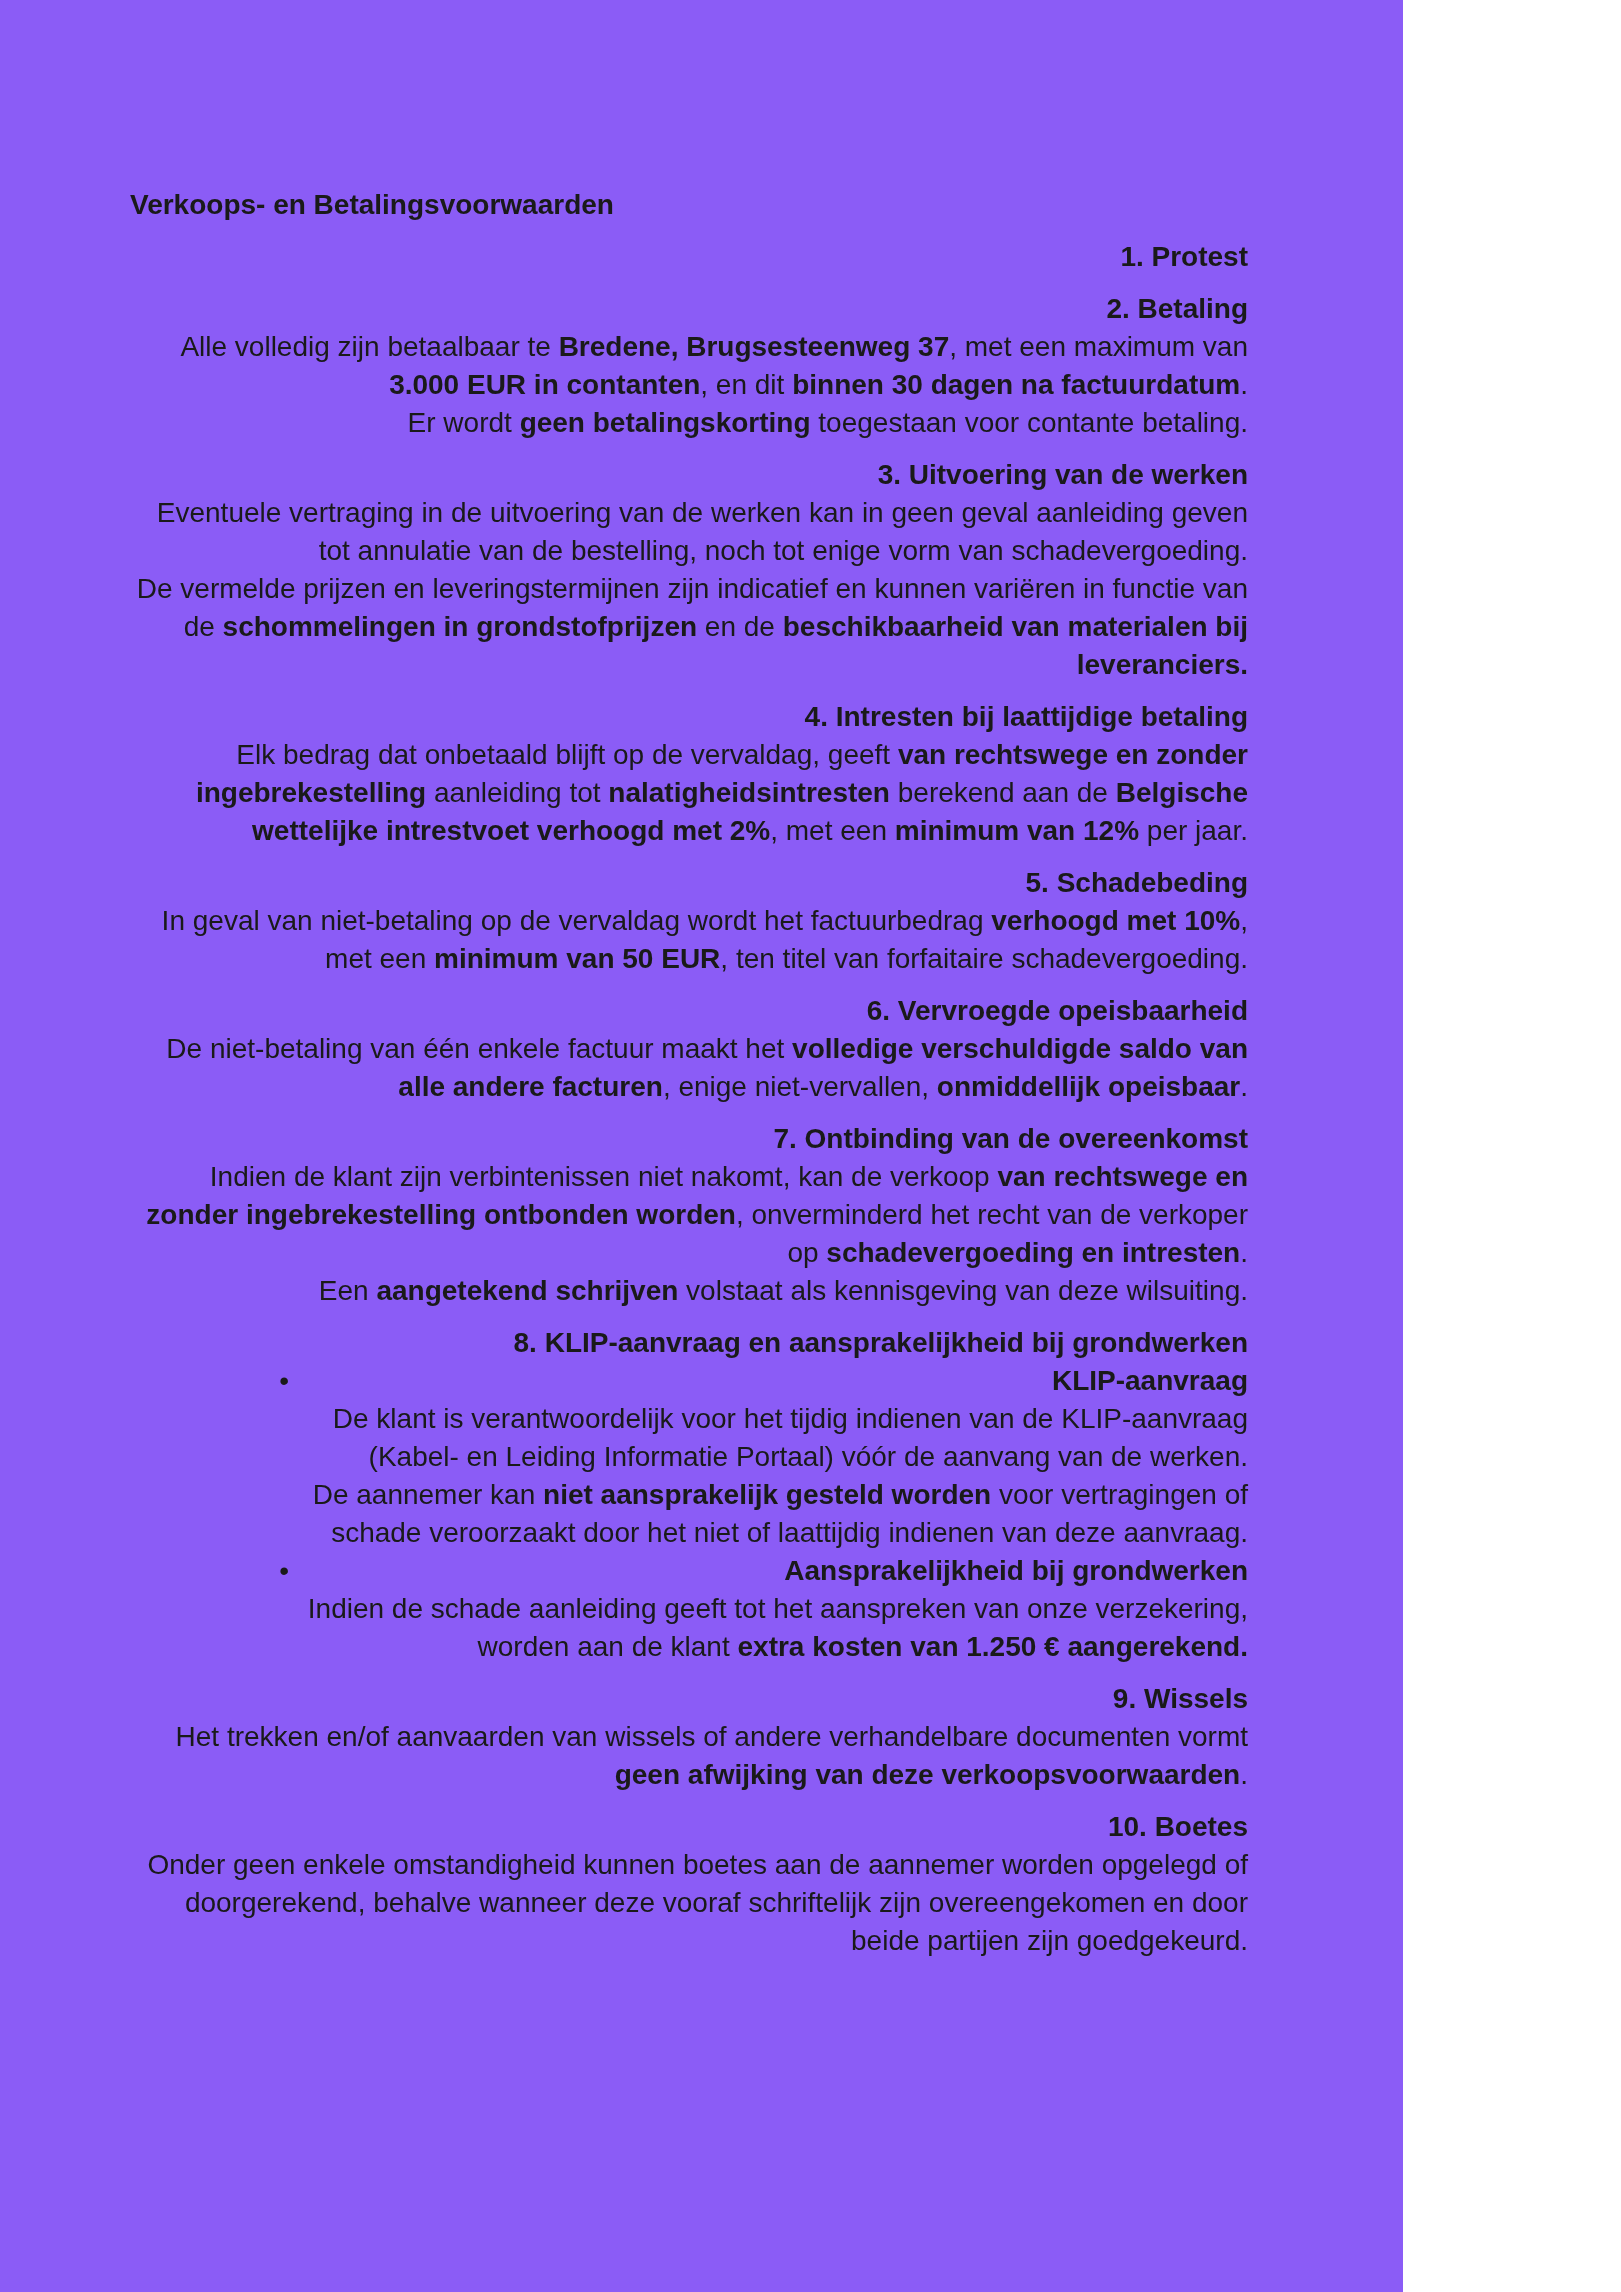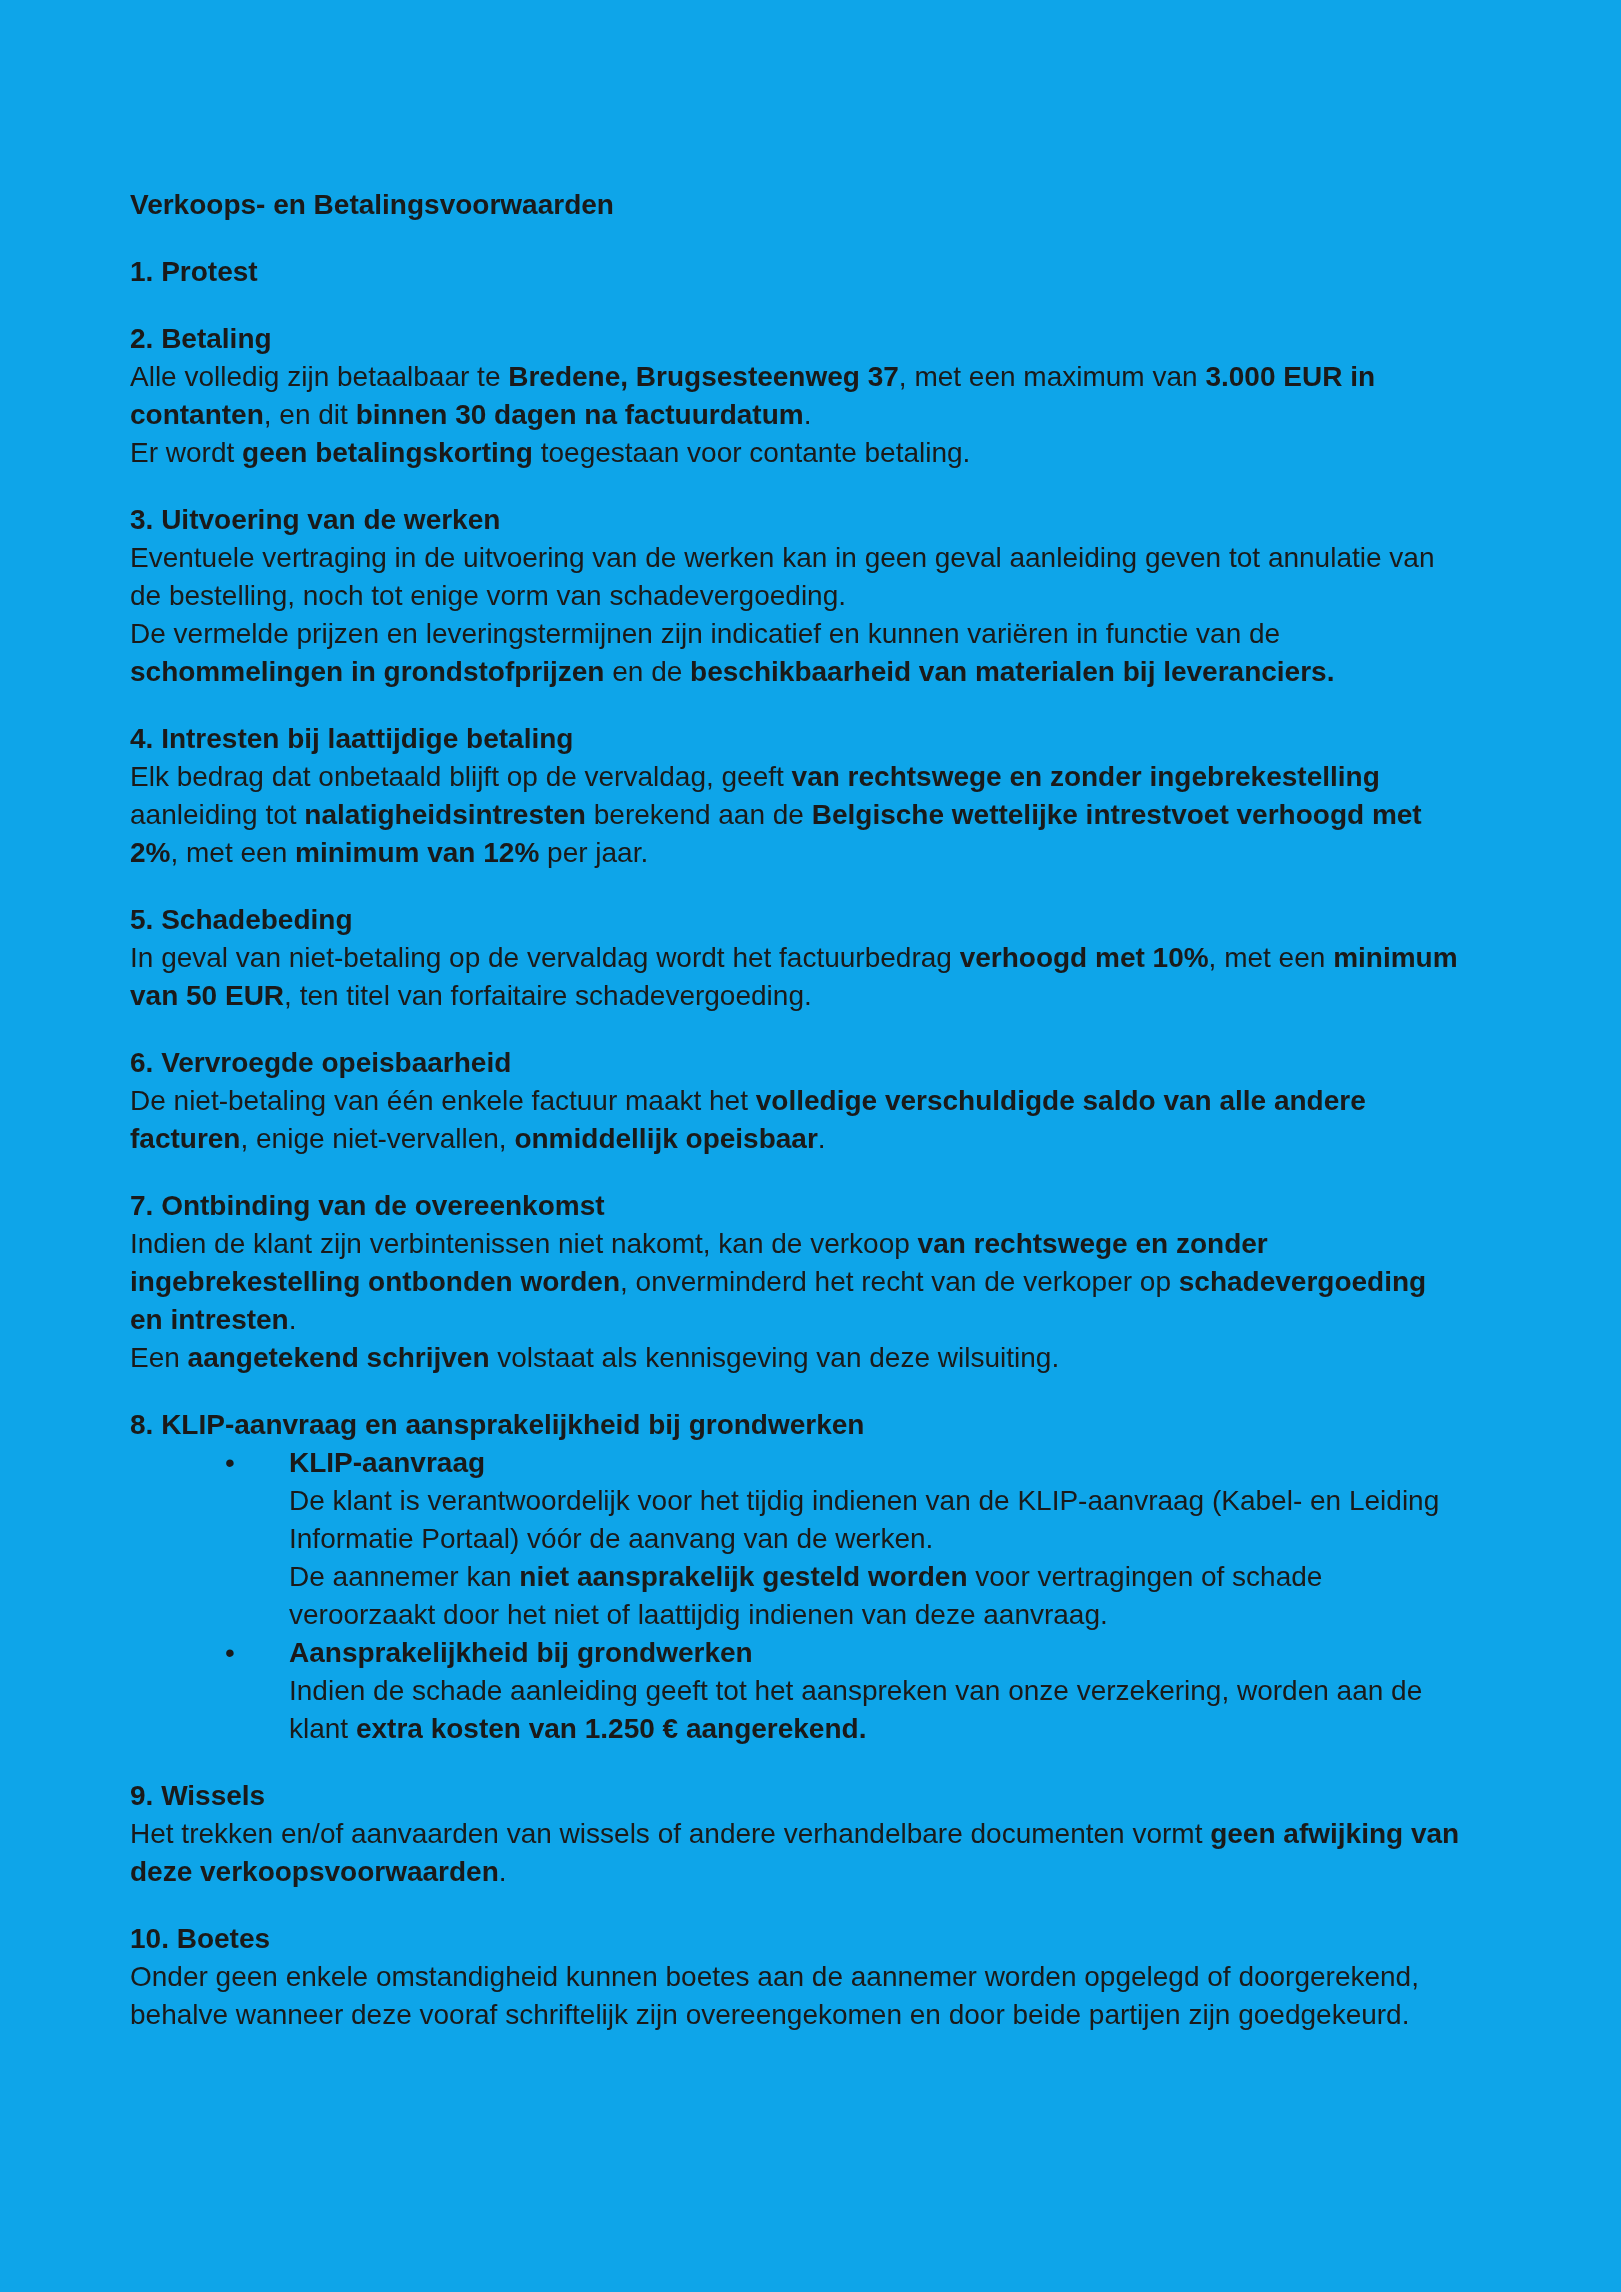--- a/index.html
+++ b/index.html
@@ -5,31 +5,31 @@
   * { margin: 0; padding: 0; box-sizing: border-box; }
   html, body { background: #ffffff; }
   body {
     width: 1621px;
     height: 2293px;
     overflow: hidden;
     font-family: "Liberation Sans", sans-serif;
     color: #1a1a1a;
   }
   .page {
-    width: 1621px;
+    width: 1403px;
     height: 2293px;
     padding: 186px 155px 17px 130px;
-    background: #0ea5e9;
+    background: #8b5cf6;
   }
   .doc-title {
     font-size: 28px;
     font-weight: 700;
     line-height: 38px;
   }
-  .doc-section { margin-top: 29px; }
+  .doc-section { margin-top: 14px; text-align: right; }
   .section-heading {
     font-size: 28px;
     font-weight: 700;
     line-height: 38px;
   }
   .doc-paragraph {
     font-size: 28px;
     font-weight: 400;
     line-height: 38px;
   }

